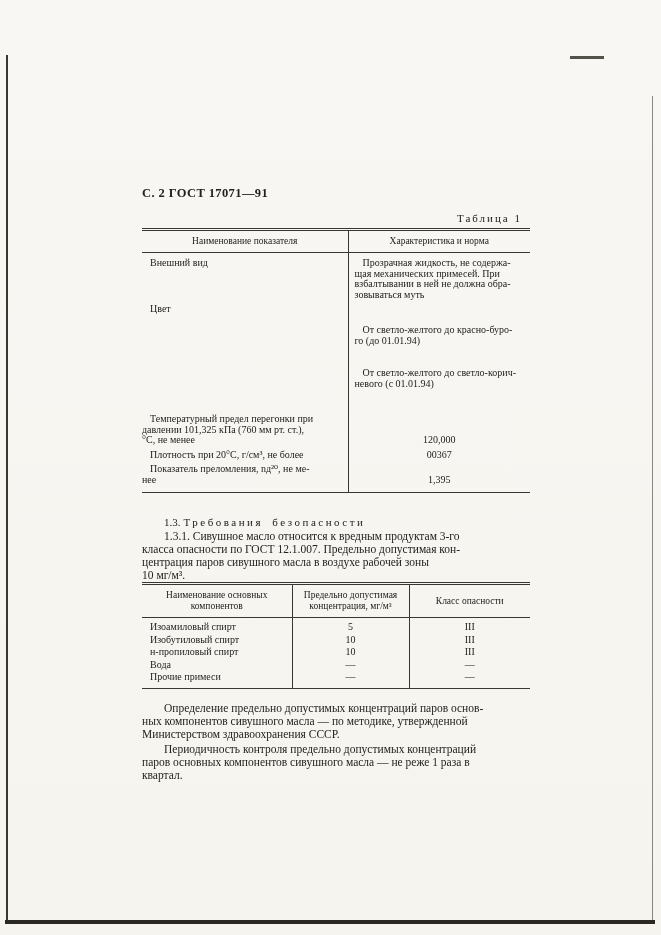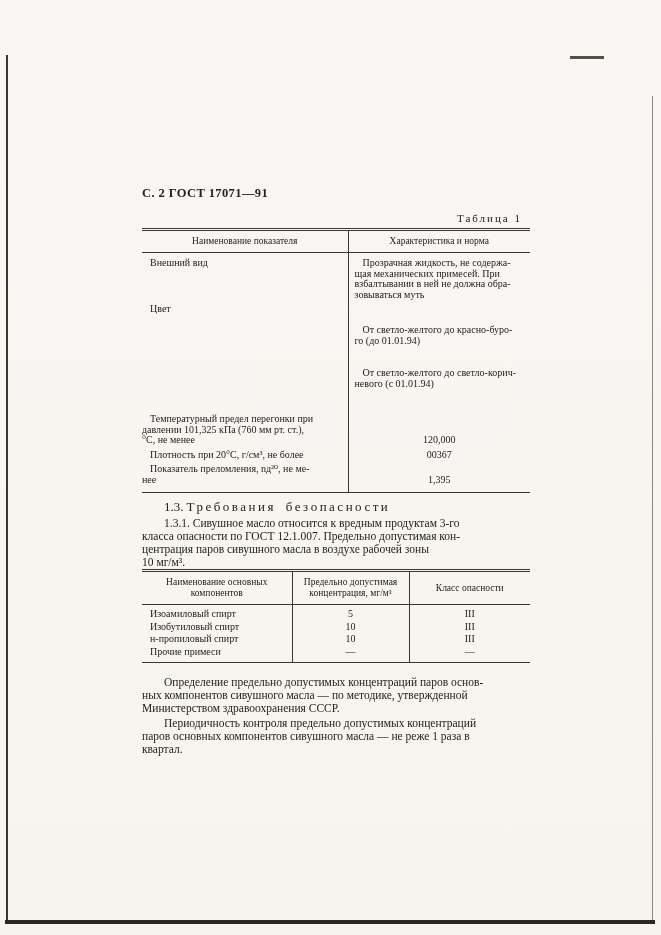--- a/index.html
+++ b/index.html
@@ -75,21 +75,21 @@
   .t2 .c2 { width: 117px; }
   .t2 .c3 { width: 121px; }
   .t2 .bdr { border-right: 1px solid #3a3733; margin-left: 24px; }
   .t2 td { line-height: 11px; padding: 0 4px; }
   .t2 td.nm { padding-left: 8px; }
   .t2 td.ctr { text-align: center; }
   .t2 tr.r0 td { padding-top: 4px; }
   .t2 tr.r5 td { padding-bottom: 5px; }
 
   
-  .sec-heading { margin-top: 6px; font-size: 13px; text-indent: 22px; }
+  .sec-heading { margin-top: 23px; font-size: 11px; text-indent: 22px; }
   .sec-title { letter-spacing: 2.5px; word-spacing: 4px; margin-left: 3px; }
   .para {
     font-size: 11.5px;
     line-height: 13px;
     white-space: pre;
     text-indent: 22px;
     margin: 2px 0 0 0;
   }
   .after-table { margin-top: 13px; }
 </style>
@@ -189,20 +189,25 @@
         <tr class="r1">
           <td class="nm bdr">Изобутиловый спирт</td>
           <td class="ctr bdr">10</td>
           <td class="ctr">III</td>
         </tr>
         <tr class="r2">
           <td class="nm bdr">н-пропиловый спирт</td>
           <td class="ctr bdr">10</td>
           <td class="ctr">III</td>
         </tr>
+        <tr class="r4">
+          <td class="nm bdr">Вода</td>
+          <td class="ctr bdr">—</td>
+          <td class="ctr">—</td>
+        </tr>
         <tr class="r5">
           <td class="nm bdr">Прочие примеси</td>
           <td class="ctr bdr">—</td>
           <td class="ctr">—</td>
         </tr>
       </tbody>
     </table>
 
     <div class="para after-table">Определение предельно допустимых концентраций паров основ-
 ных компонентов сивушного масла — по методике, утвержденной

